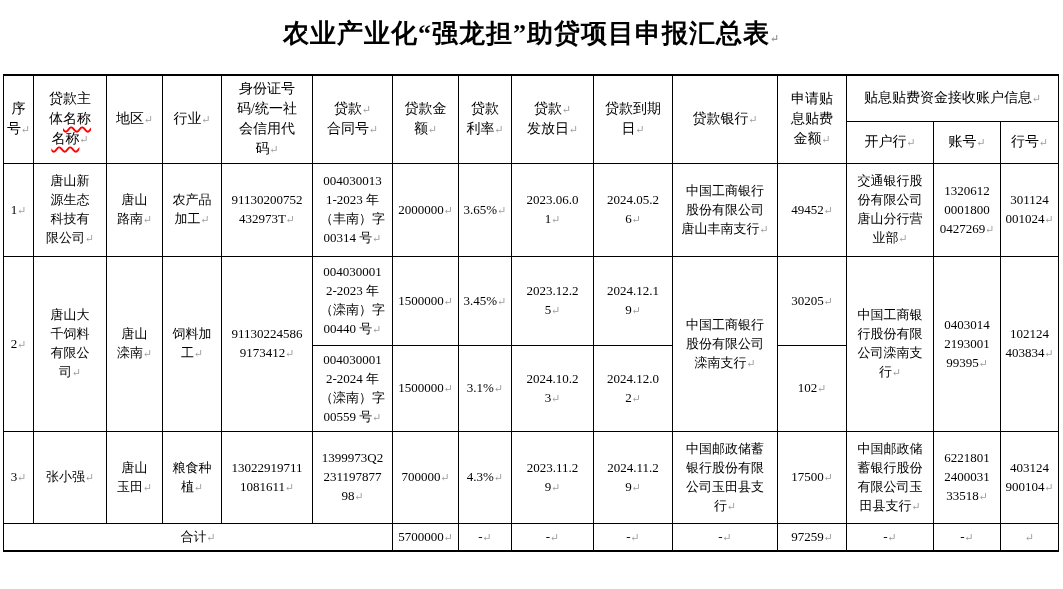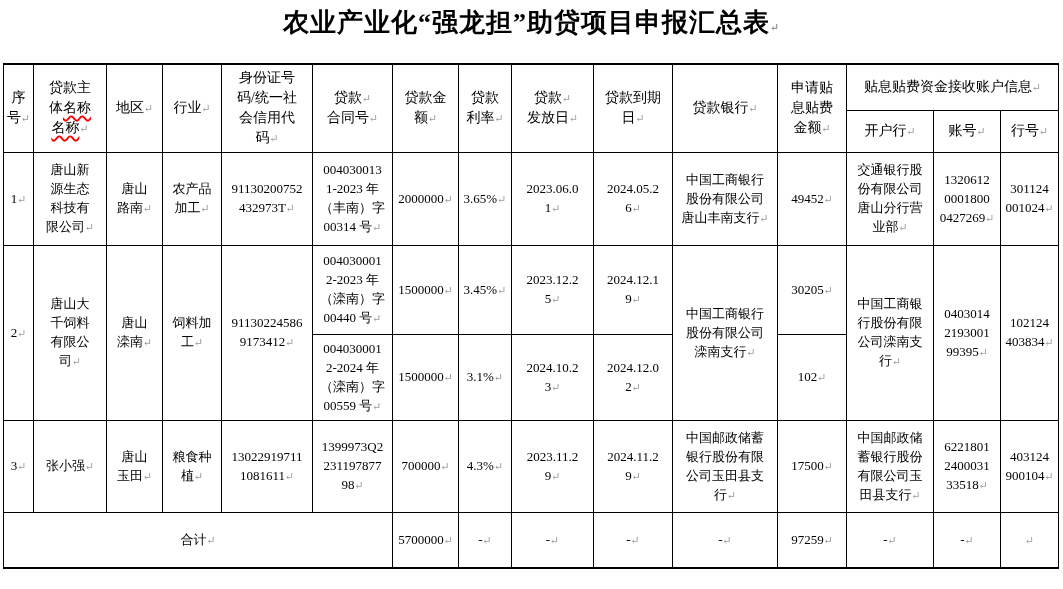--- a/index.html
+++ b/index.html
@@ -7,21 +7,21 @@
   .page {
     position: relative;
     width: 1063px;
     height: 589px;
     background: #ffffff;
     overflow: hidden;
     font-family: "Liberation Serif", "DejaVu Serif", serif;
     color: #000000;
   }
   .doc-title {
-    margin-top: 5px;
+    margin-top: 16px;
     text-align: center;
     font-size: 26px;
     font-weight: 700;
     line-height: 35px;
     letter-spacing: 1px;
     white-space: pre;
   }
   .unit-line {
     margin: 13px 18px 0 0;
     text-align: right;
@@ -238,21 +238,21 @@
 蓄银行股份
 有限公司玉
 田县支行<span class="pm">↵</span></td>
       <td>6221801
 2400031
 33518<span class="pm">↵</span></td>
       <td>403124
 900104<span class="pm">↵</span></td>
     </tr>
 
-    <tr style="height:56px">
+    <tr style="height:28px">
       <td colspan="6">合计<span class="pm">↵</span></td>
       <td>5700000<span class="pm">↵</span></td>
       <td>-<span class="pm">↵</span></td>
       <td>-<span class="pm">↵</span></td>
       <td>-<span class="pm">↵</span></td>
       <td>-<span class="pm">↵</span></td>
       <td>97259<span class="pm">↵</span></td>
       <td>-<span class="pm">↵</span></td>
       <td>-<span class="pm">↵</span></td>
       <td><span class="pm">↵</span></td>

